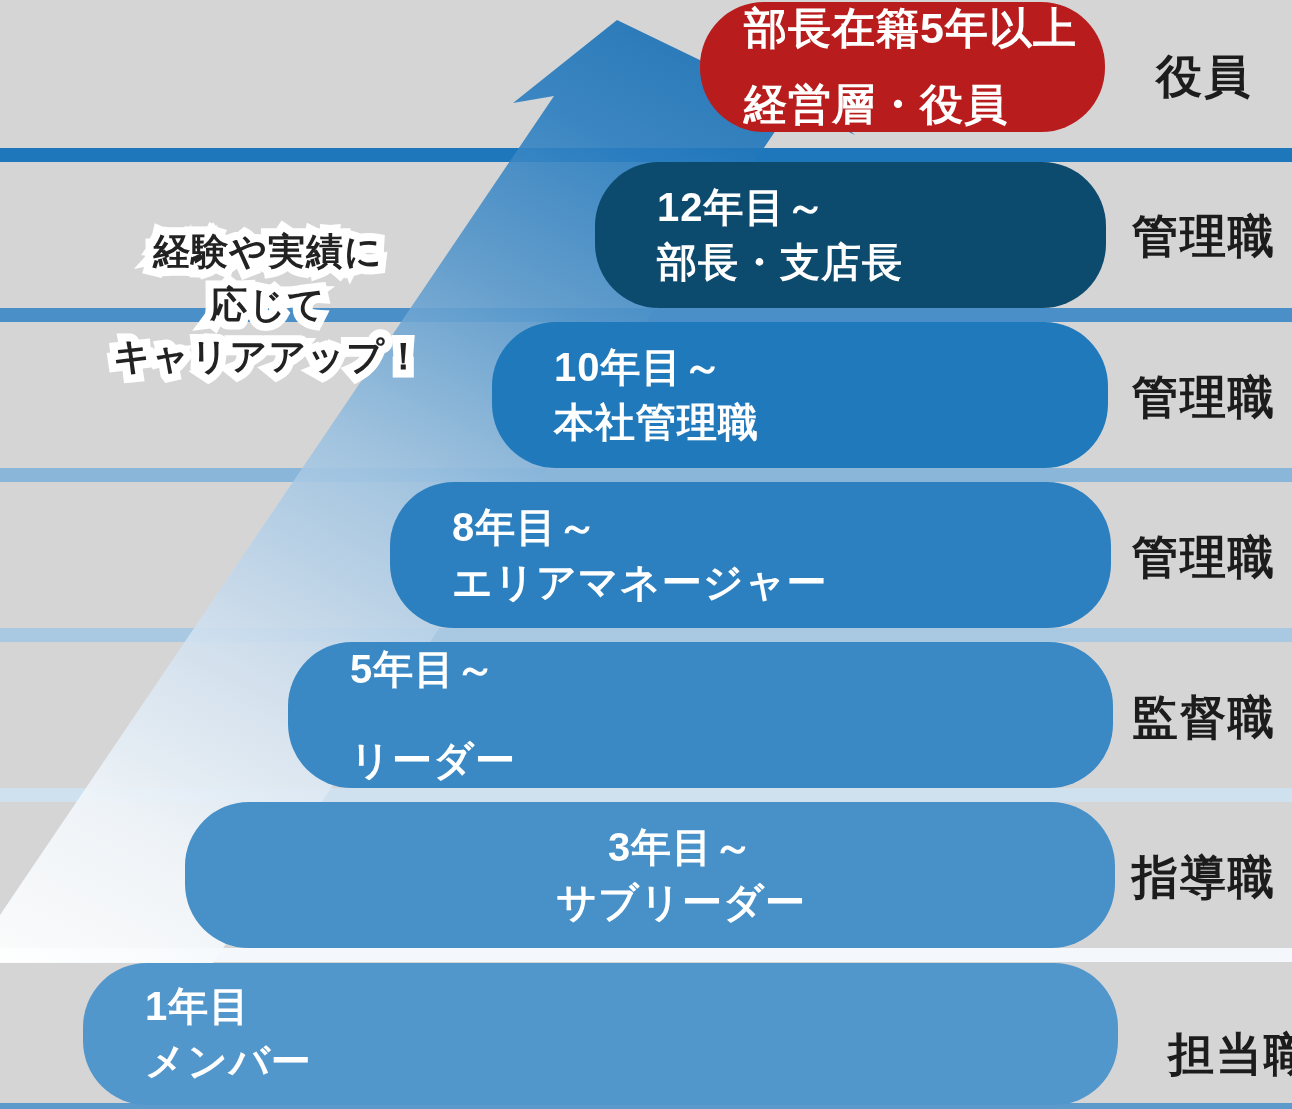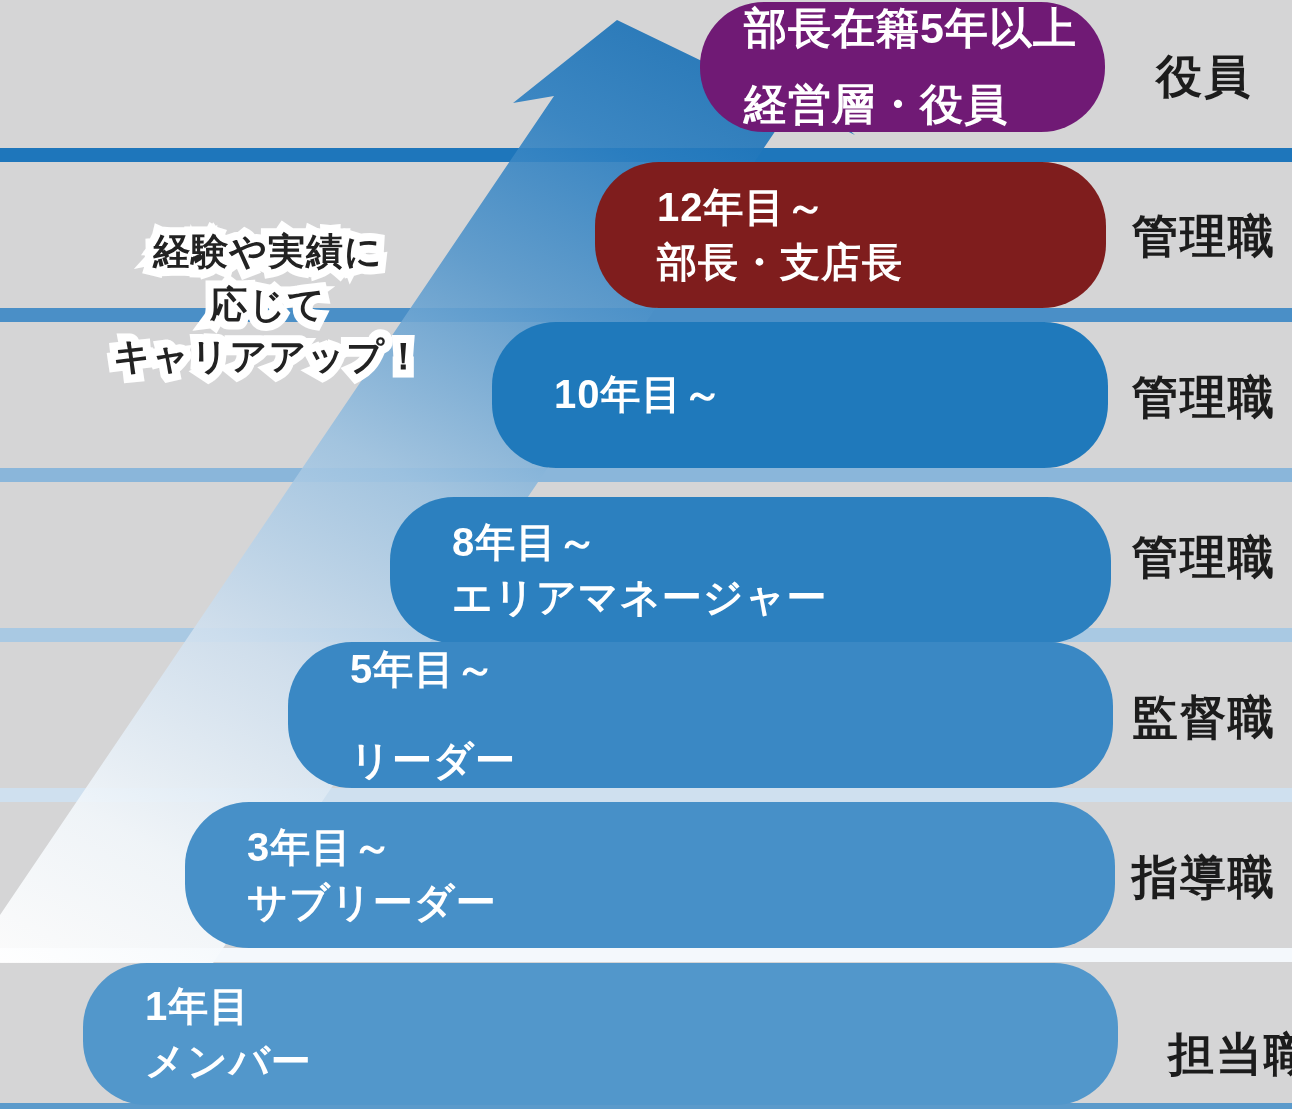--- a/index.html
+++ b/index.html
@@ -68,40 +68,41 @@
         <stop offset="0.35" stop-color="#cfdfee"></stop>
         <stop offset="0.55" stop-color="#9dc2e0"></stop>
         <stop offset="0.75" stop-color="#5697cb"></stop>
         <stop offset="0.90" stop-color="#2b7ec0"></stop>
         <stop offset="1" stop-color="#1b72b7"></stop>
       </linearGradient>
     </defs>
     <polygon points="617,20 513,103 554,96 0,915 0,963 213,963 803,90 855,135" fill="url(#arrowGrad)" fill-opacity="0.9"></polygon>
   </svg>
 
-  <div class="pill r0" style="background: #701a75; gap: 20px;">
+  <div class="pill r0" style="background: #b91c1c; gap: 20px;">
     <div class="line">部長在籍5年以上</div>
     <div class="line">経営層・役員</div>
   </div>
-  <div class="pill r1" style="background: #7f1d1d;">
+  <div class="pill r1" style="background: #0c4a6e;">
     <div class="line">12年目～</div>
     <div class="line">部長・支店長</div>
   </div>
   <div class="pill r2" style="background: rgb(31, 121, 187);">
     <div class="line">10年目～</div>
+    <div class="line">本社管理職</div>
   </div>
-  <div class="pill r3" style="background: rgb(44, 128, 191); margin-top: 15px;">
+  <div class="pill r3" style="background: rgb(44, 128, 191);">
     <div class="line">8年目～</div>
     <div class="line">エリアマネージャー</div>
   </div>
   <div class="pill r4" style="background: rgb(58, 136, 196);">
     <div class="line">5年目～</div>
     <div class="line">リーダー</div>
   </div>
-  <div class="pill r5" style="background: rgb(71, 144, 200);">
+  <div class="pill r5" style="background: rgb(71, 144, 200); text-align: center;">
     <div class="line">3年目～</div>
     <div class="line">サブリーダー</div>
   </div>
   <div class="pill r6" style="background: rgb(82, 151, 203);">
     <div class="line">1年目</div>
     <div class="line">メンバー</div>
   </div>
 
   <div class="cat c0">役員</div>
   <div class="cat c1">管理職</div>

